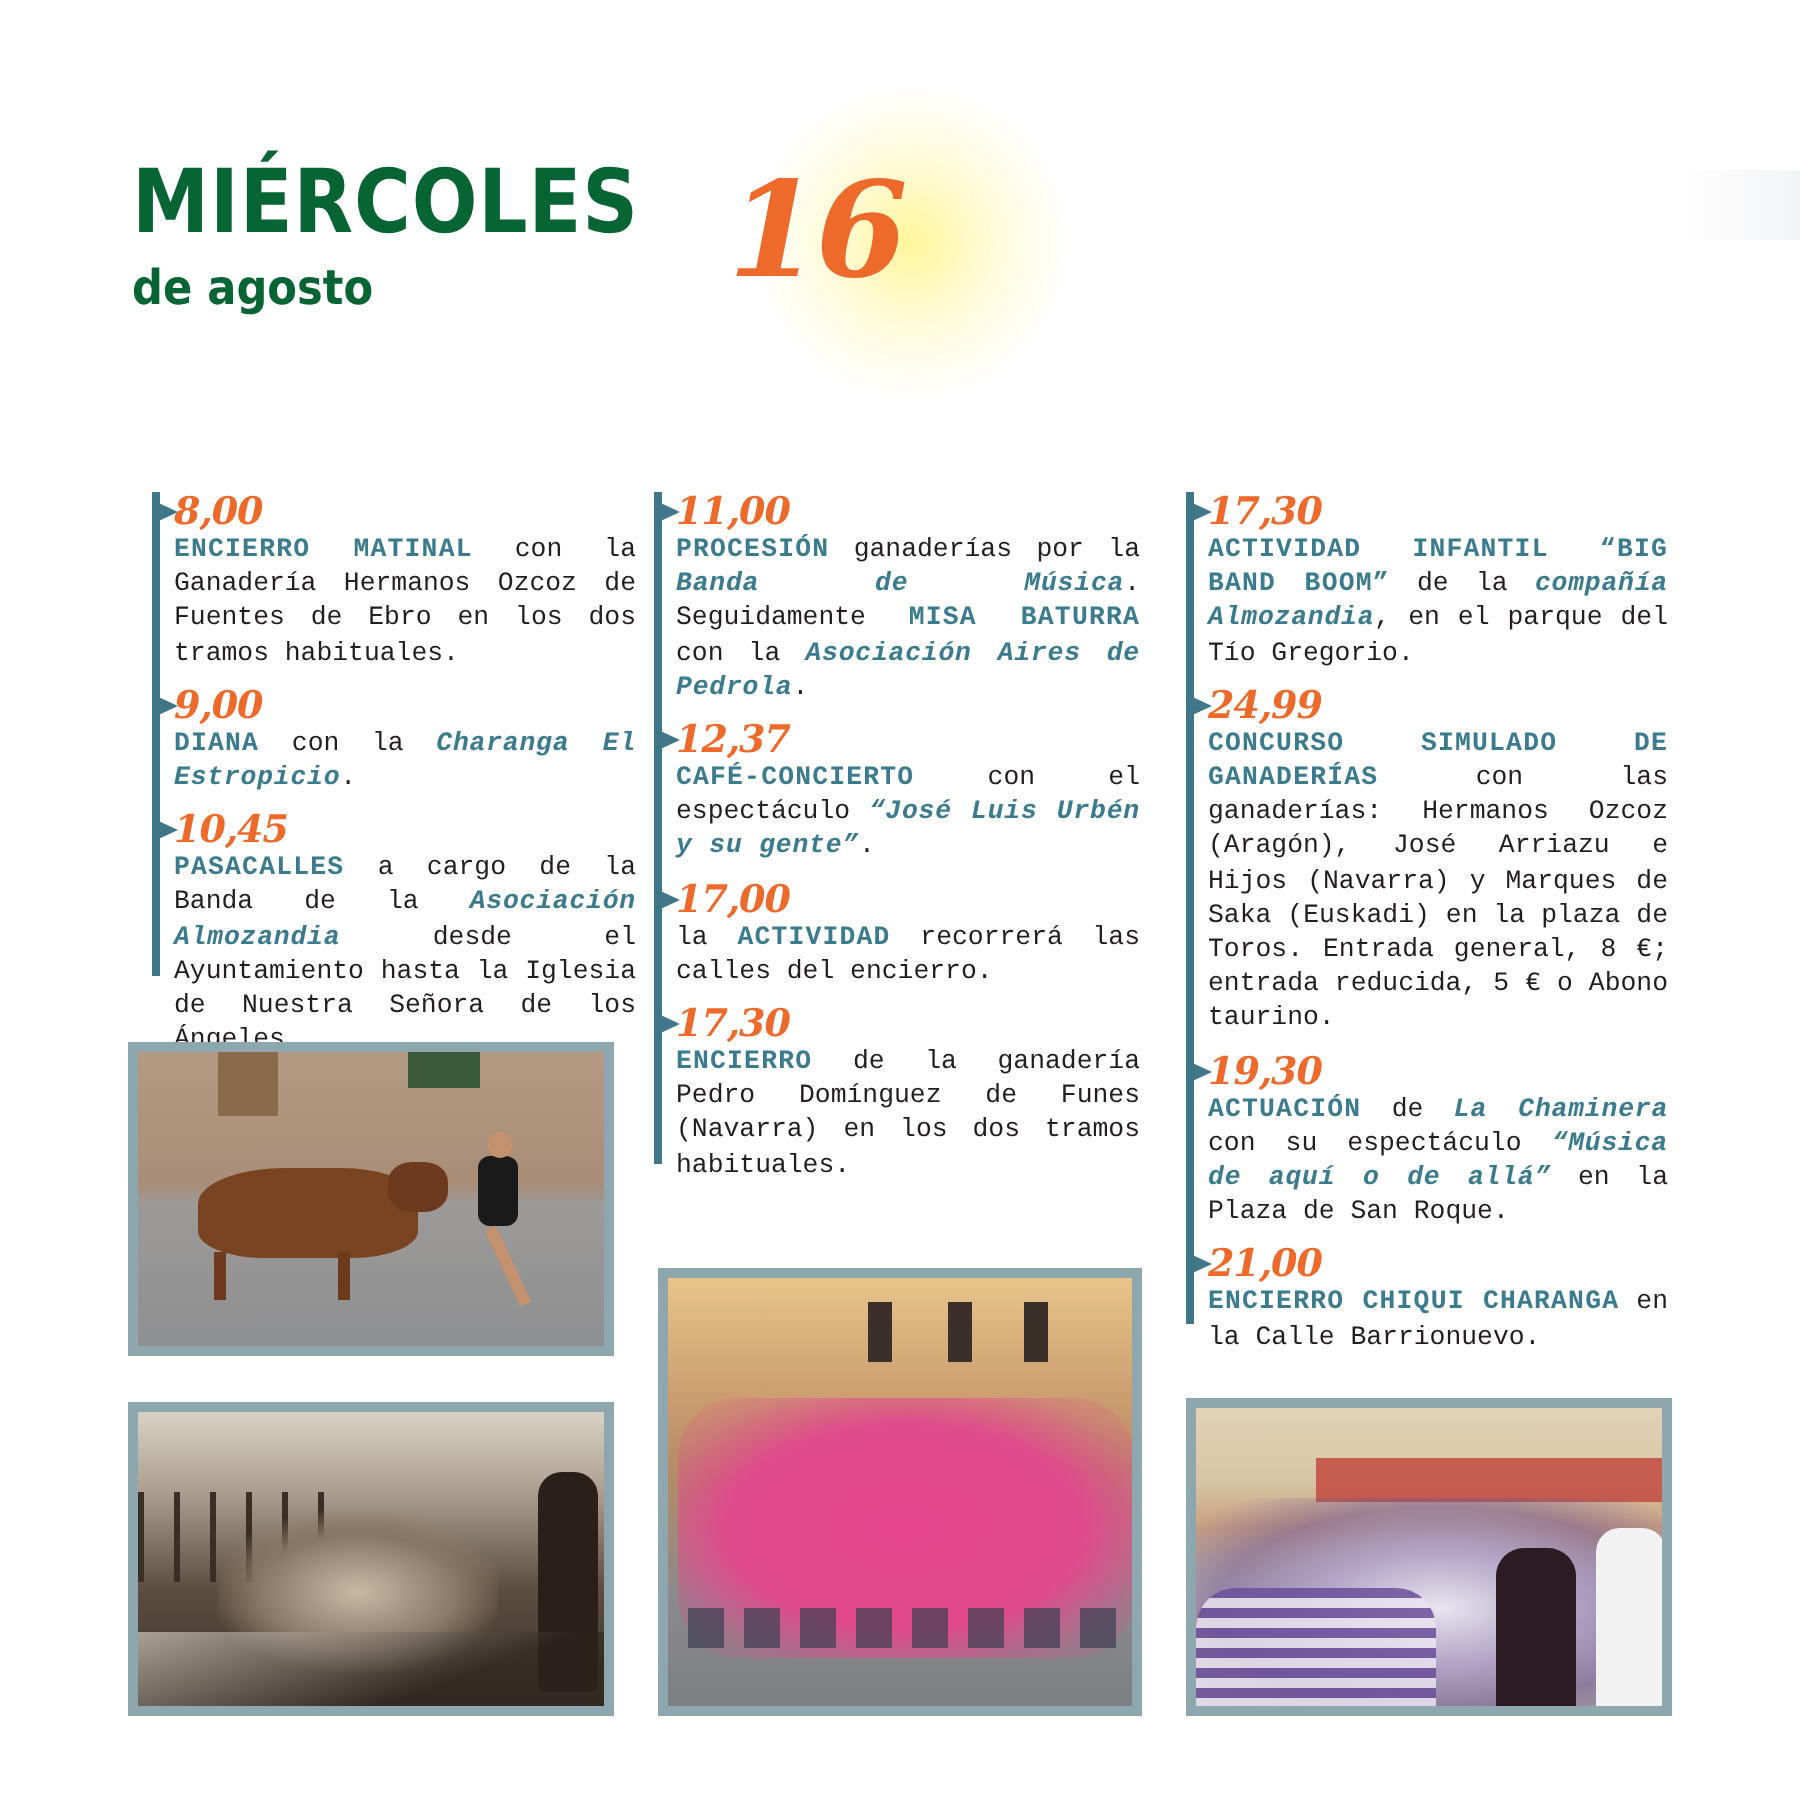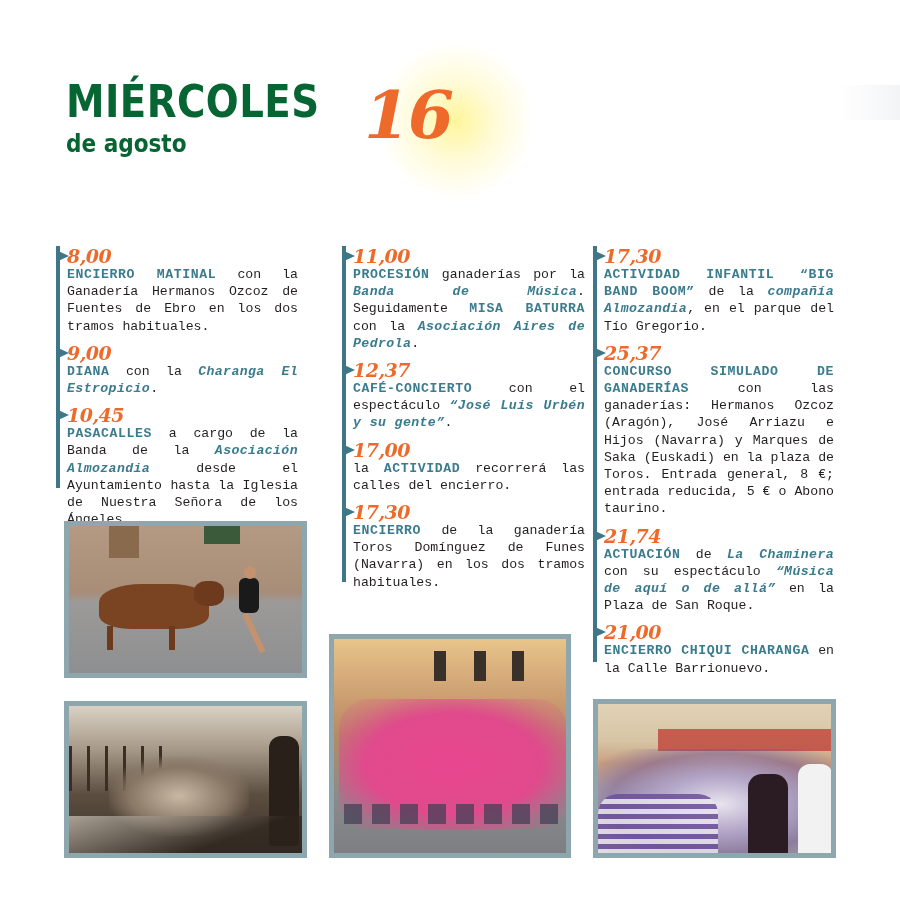--- a/index.html
+++ b/index.html
@@ -58,76 +58,76 @@
 
 <div class="corner-strip"></div>
 
 <div class="header">
   <div class="glow"></div>
   <div class="day-title">MIÉRCOLES</div>
   <div class="month-sub">de agosto</div>
   <div class="day-number">16</div>
 </div>
 
-<div class="column" id="col0" style="left:56px; width:242px;">
+<div class="column" id="col0" style="left:76px; width:242px;">
   <div class="col-bar" style="height:242px;"></div>
 <div class="event">
       <span class="arrow"></span>
       <div class="time">8,00</div>
       <div class="desc"><span class="hl">ENCIERRO MATINAL</span><span> con la Ganadería Hermanos Ozcoz de Fuentes de Ebro en los dos tramos habituales.</span></div>
     </div>
     <div class="event">
       <span class="arrow"></span>
       <div class="time">9,00</div>
       <div class="desc"><span class="hl">DIANA</span><span> con la </span><span class="it">Charanga El Estropicio</span><span>.</span></div>
     </div>
     <div class="event">
       <span class="arrow"></span>
       <div class="time">10,45</div>
       <div class="desc"><span class="hl">PASACALLES</span><span> a cargo de la Banda de la </span><span class="it">Asociación Almozandia</span><span> desde el Ayuntamiento hasta la Iglesia de Nuestra Señora de los Ángeles.</span></div>
     </div>
   </div>
-<div class="column" id="col1" style="left:342px; width:243px;">
+<div class="column" id="col1" style="left:327px; width:243px;">
   <div class="col-bar" style="height:336px;"></div>
 <div class="event">
       <span class="arrow"></span>
       <div class="time">11,00</div>
       <div class="desc"><span class="hl">PROCESIÓN</span><span> ganaderías por la </span><span class="it">Banda de Música</span><span>. Seguidamente </span><span class="hl">MISA BATURRA</span><span> con la </span><span class="it">Asociación Aires de Pedrola</span><span>.</span></div>
     </div>
     <div class="event">
       <span class="arrow"></span>
       <div class="time">12,37</div>
       <div class="desc"><span class="hl">CAFÉ-CONCIERTO</span><span> con el espectáculo </span><span class="it">“José Luis Urbén y su gente”</span><span>.</span></div>
     </div>
     <div class="event">
       <span class="arrow"></span>
       <div class="time">17,00</div>
       <div class="desc"><span>la </span><span class="hl">ACTIVIDAD</span><span> recorrerá las calles del encierro.</span></div>
     </div>
     <div class="event">
       <span class="arrow"></span>
       <div class="time">17,30</div>
-      <div class="desc"><span class="hl">ENCIERRO</span><span> de la ganadería Toros Domínguez de Funes (Navarra) en los dos tramos habituales.</span></div>
+      <div class="desc"><span class="hl">ENCIERRO</span><span> de la ganadería Pedro Domínguez de Funes (Navarra) en los dos tramos habituales.</span></div>
     </div>
   </div>
 <div class="column" id="col2" style="left:593px; width:241px;">
   <div class="col-bar" style="height:416px;"></div>
 <div class="event">
       <span class="arrow"></span>
       <div class="time">17,30</div>
       <div class="desc"><span class="hl">ACTIVIDAD INFANTIL “BIG BAND BOOM”</span><span> de la </span><span class="it">compañía Almozandia</span><span>, en el parque del Tío Gregorio.</span></div>
     </div>
     <div class="event">
       <span class="arrow"></span>
-      <div class="time">25,37</div>
+      <div class="time">24,99</div>
       <div class="desc"><span class="hl">CONCURSO SIMULADO DE GANADERÍAS</span><span> con las ganaderías: Hermanos Ozcoz (Aragón), José Arriazu e Hijos (Navarra) y Marques de Saka (Euskadi) en la plaza de Toros. Entrada general, 8 €; entrada reducida, 5 € o Abono taurino.</span></div>
     </div>
     <div class="event">
       <span class="arrow"></span>
-      <div class="time">21,74</div>
+      <div class="time">19,30</div>
       <div class="desc"><span class="hl">ACTUACIÓN</span><span> de </span><span class="it">La Chaminera</span><span> con su espectáculo </span><span class="it">“Música de aquí o de allá”</span><span> en la Plaza de San Roque.</span></div>
     </div>
     <div class="event">
       <span class="arrow"></span>
       <div class="time">21,00</div>
       <div class="desc"><span class="hl">ENCIERRO CHIQUI CHARANGA</span><span> en la Calle Barrionuevo.</span></div>
     </div>
   </div>
 
 <div class="photo" style="left:64px; top:521px; width:243px; height:157px;" title="Bull chasing a runner on a street">

